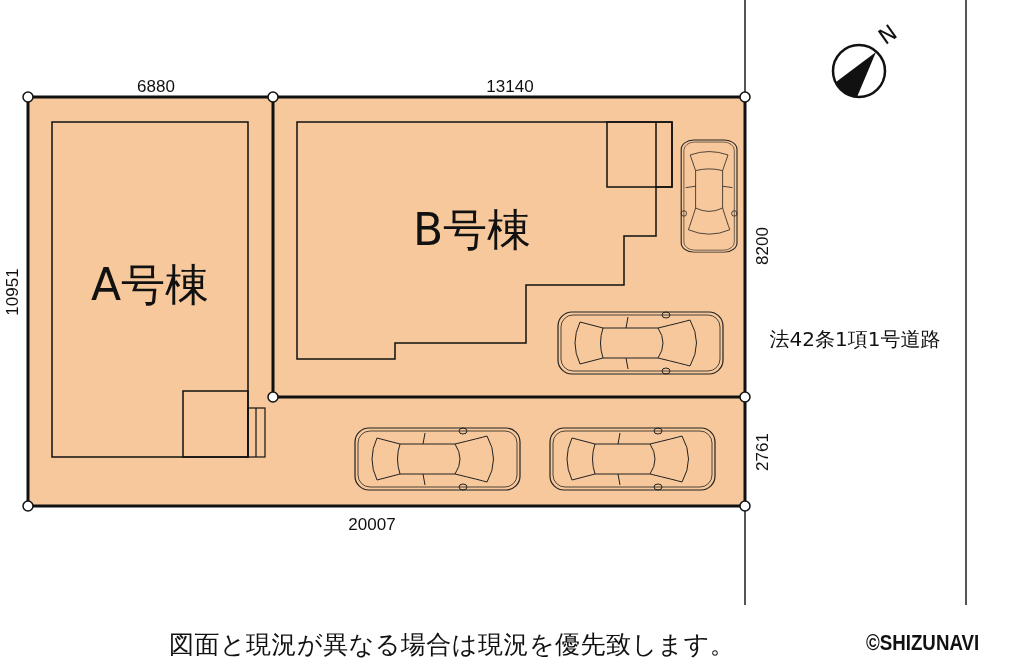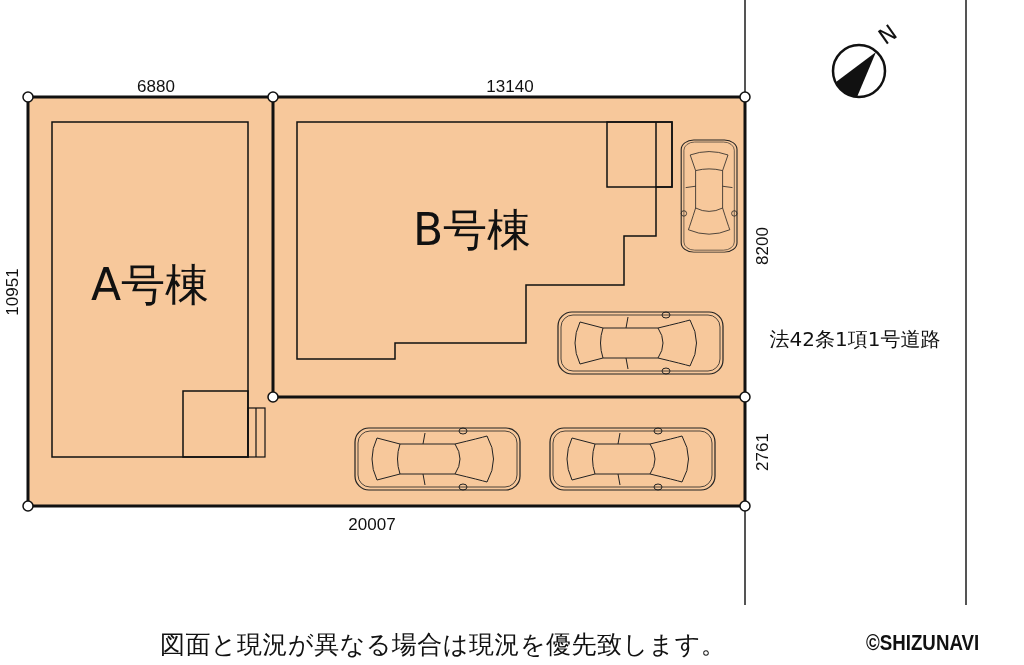--- a/index.html
+++ b/index.html
@@ -1,21 +1,21 @@
 <!DOCTYPE html>
 <html><head>
 <meta charset="utf-8">
 <style>
   html,body{margin:0;padding:0;background:#fff;}
   body{width:1024px;height:665px;position:relative;overflow:hidden;font-family:"DejaVu Sans","Liberation Sans",sans-serif;}
   svg{position:absolute;left:0;top:0;}
   .dim{font-family:"Liberation Sans","DejaVu Sans",sans-serif;font-size:17px;fill:#111;}
   .bld{font-family:"DejaVu Sans",sans-serif;font-size:44px;fill:#111;font-weight:500;}
   .road{font-family:"DejaVu Sans",sans-serif;font-size:20px;fill:#111;}
-  .note{position:absolute;left:160px;top:628px;font-size:25px;color:#111;white-space:nowrap;letter-spacing:0.5px;}
+  .note{position:absolute;left:169px;top:628px;font-size:25px;color:#111;white-space:nowrap;letter-spacing:0.5px;}
   .copy{position:absolute;left:866px;top:630px;font-size:22px;color:#111;font-weight:bold;white-space:nowrap;font-family:"Liberation Sans",sans-serif;transform:scaleX(0.85);transform-origin:left top;}
 </style>
 </head>
 <body>
 
 <svg width="1024" height="665" viewBox="0 0 1024 665">
   <defs>
     <g id="car-h">
 
       <rect x="0" y="0" width="165" height="62" rx="14" ry="14" fill="none" stroke="#222" stroke-width="1.2"></rect>

